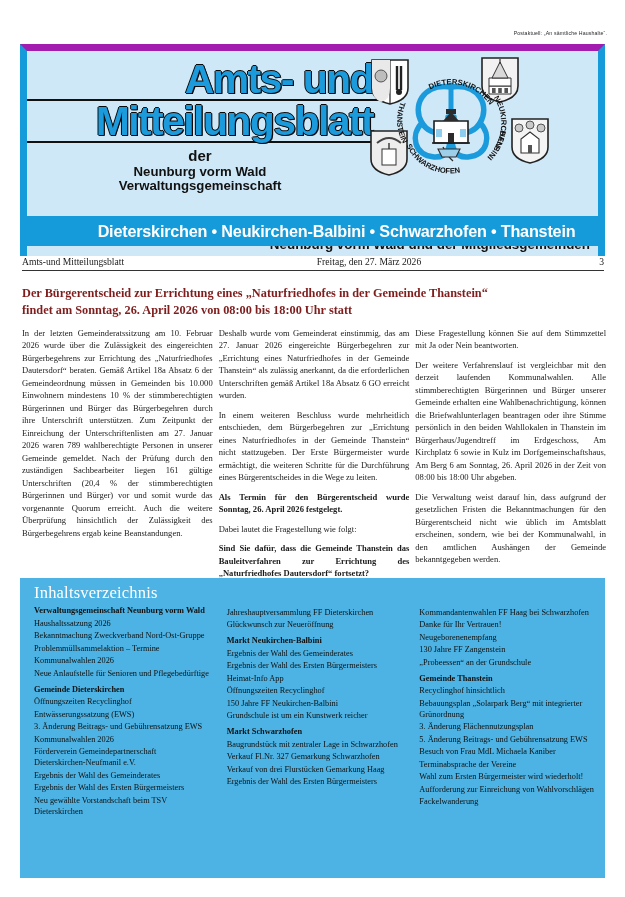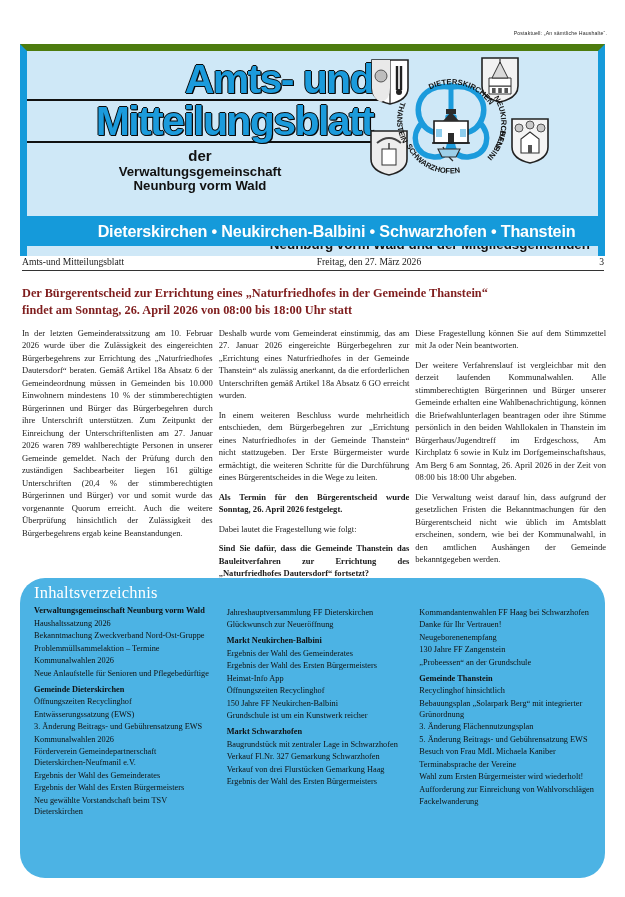--- a/index.html
+++ b/index.html
@@ -28,21 +28,21 @@
     letter-spacing: 0.15px;
     color: #2a2a2a;
   }
 
   
   .masthead {
     position: absolute;
     left: 20px; top: 44px;
     width: 585px; height: 212px;
     background: #cfe8f7;
-    border-top: 7px solid #4d7c0f;
+    border-top: 7px solid #a21caf;
     border-left: 7px solid #159ada;
     border-right: 7px solid #159ada;
   }
   .mh-left {
     position: absolute;
     left: 0; top: 0;
     width: 352px; height: 100%;
     padding: 4px 0 0 0;
   }
   .mh-title1, .mh-title2 {
@@ -169,21 +169,20 @@
   }
   .col p { margin: 0 0 7px 0; }
   .col p.b { font-weight: bold; }
 
   
   .toc {
     position: absolute;
     left: 20px; top: 578px;
     width: 585px; height: 300px;
     background: #4cb3e4;
-    border-radius: 25px;
   }
   .toc-title {
     font-family: "Liberation Serif", serif;
     font-size: 16.5px;
     color: #ffffff;
     padding: 5px 0 2px 14px;
     letter-spacing: 0.2px;
   }
   .toc-cols {
     display: flex;
@@ -210,22 +209,22 @@
 
   <div class="postal-line">Postaktuell: „An sämtliche Haushalte“.</div>
 
   <div class="masthead">
 
     <div class="mh-left">
       <div class="mh-title1">Amts- und</div>
       <div class="mh-title2">Mitteilungsblatt</div>
       <div class="mh-sub">
         <span class="der">der</span>
-        <span>Verwaltungsgemeinschaft</span>
-      <span style="display: block;">Neunburg vorm Wald</span></div>
+        <span style="display: block;">Neunburg vorm Wald</span>
+      <span>Verwaltungsgemeinschaft</span></div>
     </div>
 
     <div class="mh-right">
 
       <div class="crest crest-a">
         <svg viewBox="0 0 40 48">
           <path d="M2 2 H38 V30 Q38 42 20 46 Q2 42 2 30 Z" fill="#ffffff" stroke="#222" stroke-width="1.6"></path>
           <path d="M20 2 V46" stroke="#222" stroke-width="1.2"></path>
           <path d="M2 2 H20 V30 Q20 42 11 44 Q2 40 2 30 Z" fill="#e9e9e9"></path>
           <circle cx="11" cy="18" r="6" fill="#bdbdbd" stroke="#333" stroke-width="0.8"></circle>

